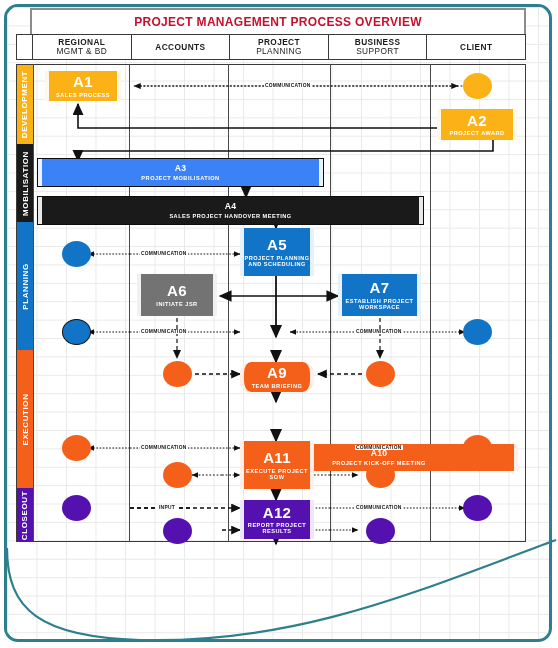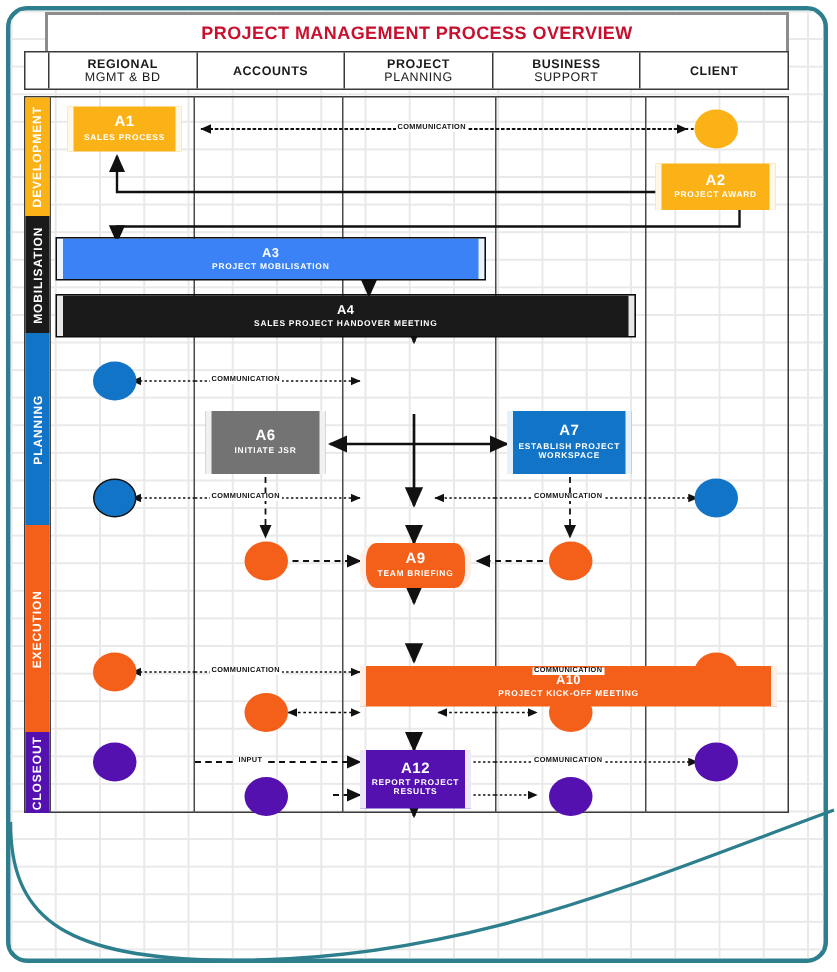--- a/index.html
+++ b/index.html
@@ -74,21 +74,21 @@
   }
 
   
   .act{
     position:absolute;box-sizing:border-box;
     display:flex;flex-direction:column;align-items:center;justify-content:center;
     color:#ffffff;text-align:center;line-height:1.08;
     border-left:4px solid rgba(255,255,255,.9);
     border-right:4px solid rgba(255,255,255,.9);
   }
-  .act .id{font-weight:bold;font-size:10px;letter-spacing:.3px;}
+  .act .id{font-weight:bold;font-size:15px;letter-spacing:.3px;}
   .act .nm{font-weight:bold;font-size:5.6px;letter-spacing:.5px;margin-top:1px;}
   .act.wide .id{font-size:8.6px;}
   .act.wide .nm{font-size:5.6px;}
   .act.outer{outline:1.5px solid #0d0d0d;outline-offset:0;}
 
   
   .node{position:absolute;border-radius:50%;box-sizing:border-box;}
   .node.ring{border:1.5px solid #111;}
 
   
@@ -268,20 +268,24 @@
   <div class="act wide outer" style="left:38px;top:159px;width:285px;height:27px;background:#3b82f6;">
     <div class="id">A3</div>
     <div class="nm">PROJECT MOBILISATION</div>
   </div>
 
   <div class="act wide outer" style="left:38px;top:197px;width:385px;height:27px;background:#1a1a1a;">
     <div class="id">A4</div>
     <div class="nm">SALES PROJECT HANDOVER MEETING</div>
   </div>
 
+  <div class="act" style="left:240px;top:228px;width:74px;height:48px;background:#1274c6;">
+    <div class="id">A5</div>
+    <div class="nm">PROJECT PLANNING AND SCHEDULING</div>
+  </div>
 
   <div class="act" style="left:137px;top:274px;width:80px;height:42px;background:#737373;">
     <div class="id">A6</div>
     <div class="nm">INITIATE JSR</div>
   </div>
 
   <div class="act" style="left:338px;top:274px;width:83px;height:42px;background:#1274c6;">
     <div class="id">A7</div>
     <div class="nm">ESTABLISH PROJECT WORKSPACE</div>
   </div>
@@ -290,20 +294,24 @@
   <div class="act" style="left:240px;top:362px;width:74px;height:30px;background:#f4601a;border-radius:11px;">
     <div class="id">A9</div>
     <div class="nm">TEAM BRIEFING</div>
   </div>
 
   <div class="act wide" style="left:240px;top:403px;width:278px;height:27px;background:#f4601a;margin-top:41px;">
     <div class="id">A10</div>
     <div class="nm">PROJECT KICK-OFF MEETING</div>
   </div>
 
+  <div class="act" style="left:240px;top:441px;width:74px;height:48px;background:#f4601a;">
+    <div class="id">A11</div>
+    <div class="nm">EXECUTE PROJECT SOW</div>
+  </div>
 
   <div class="act" style="left:240px;top:500px;width:74px;height:39px;background:#5511b0;">
     <div class="id">A12</div>
     <div class="nm">REPORT PROJECT RESULTS</div>
   </div>
 
   <div class="clabel" style="left:264px;top:83px;">COMMUNICATION</div>
   <div class="clabel" style="left:140px;top:251px;">COMMUNICATION</div>
   <div class="clabel" style="left:140px;top:329px;">COMMUNICATION</div>
   <div class="clabel" style="left:355px;top:329px;">COMMUNICATION</div>

